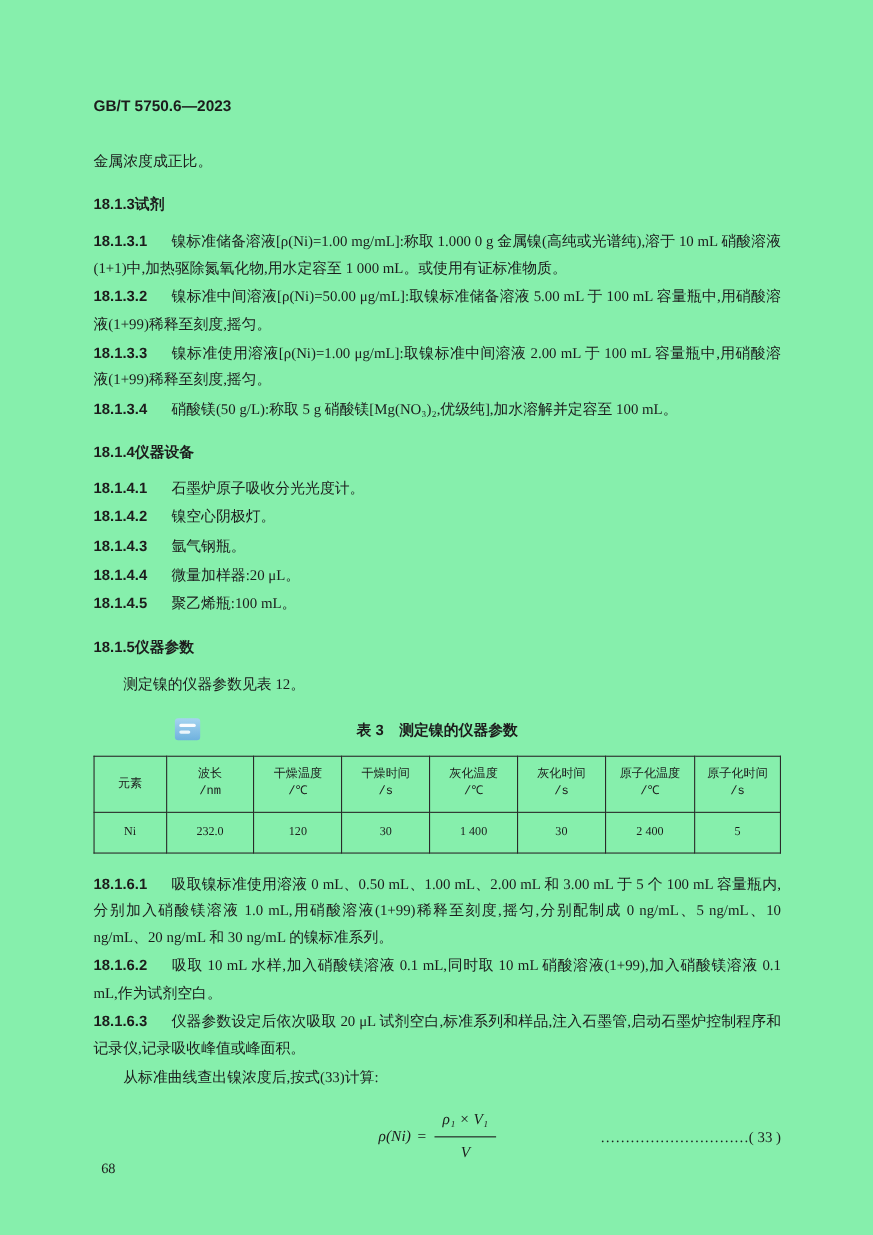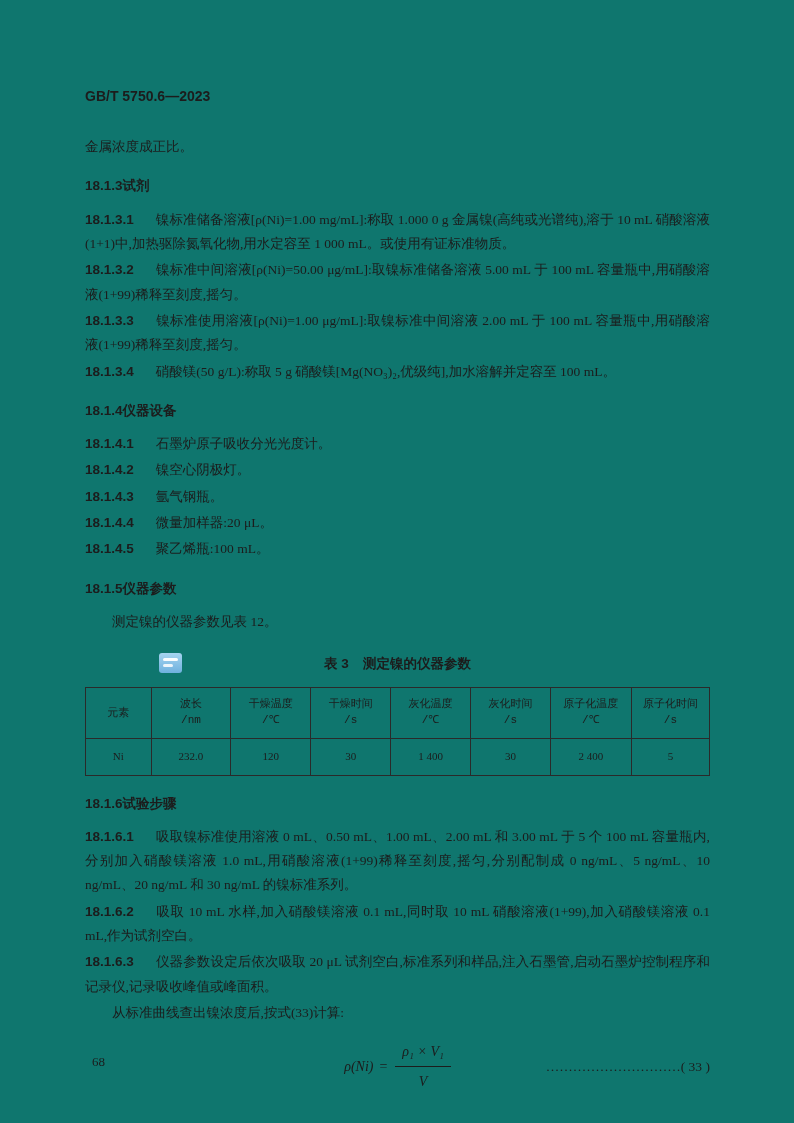--- a/index.html
+++ b/index.html
@@ -5,21 +5,21 @@
   html, body {
     margin: 0;
     padding: 0;
     background: #ffffff;
   }
   .page {
     position: relative;
     width: 794px;
     height: 1123px;
     margin: 0 auto;
-    background: #0f766e;
+    background: #86efac;
     box-sizing: border-box;
     padding: 84px 84px 40px 85px;
     font-family: "Liberation Serif", "DejaVu Serif", serif;
     color: #1c1c1c;
     font-size: 13.5px;
     line-height: 1.8;
     overflow: hidden;
   }
   .doc-code {
     font-family: "Liberation Sans", "DejaVu Sans", sans-serif;
@@ -258,23 +258,20 @@
         <td>120</td>
         <td>30</td>
         <td>1 400</td>
         <td>30</td>
         <td>2 400</td>
         <td>5</td>
       </tr>
     </tbody>
   </table>
 
-  <h3 class="clause">
-    <span class="cnum">18.1.6</span><span class="ctitle">试验步骤</span>
-  </h3>
 
   <p class="body-p">
     <span class="pnum">18.1.6.1</span><span>吸取镍标准使用溶液 0 mL、0.50 mL、1.00 mL、2.00 mL 和 3.00 mL 于 5 个 100 mL 容量瓶内,分别加入硝酸镁溶液 1.0 mL,用硝酸溶液(1+99)稀释至刻度,摇匀,分别配制成 0 ng/mL、5 ng/mL、10 ng/mL、20 ng/mL 和 30 ng/mL 的镍标准系列。</span>
   </p>
   <p class="body-p">
     <span class="pnum">18.1.6.2</span><span>吸取 10 mL 水样,加入硝酸镁溶液 0.1 mL,同时取 10 mL 硝酸溶液(1+99),加入硝酸镁溶液 0.1 mL,作为试剂空白。</span>
   </p>
   <p class="body-p">
     <span class="pnum">18.1.6.3</span><span>仪器参数设定后依次吸取 20 μL 试剂空白,标准系列和样品,注入石墨管,启动石墨炉控制程序和记录仪,记录吸收峰值或峰面积。</span>
   </p>

